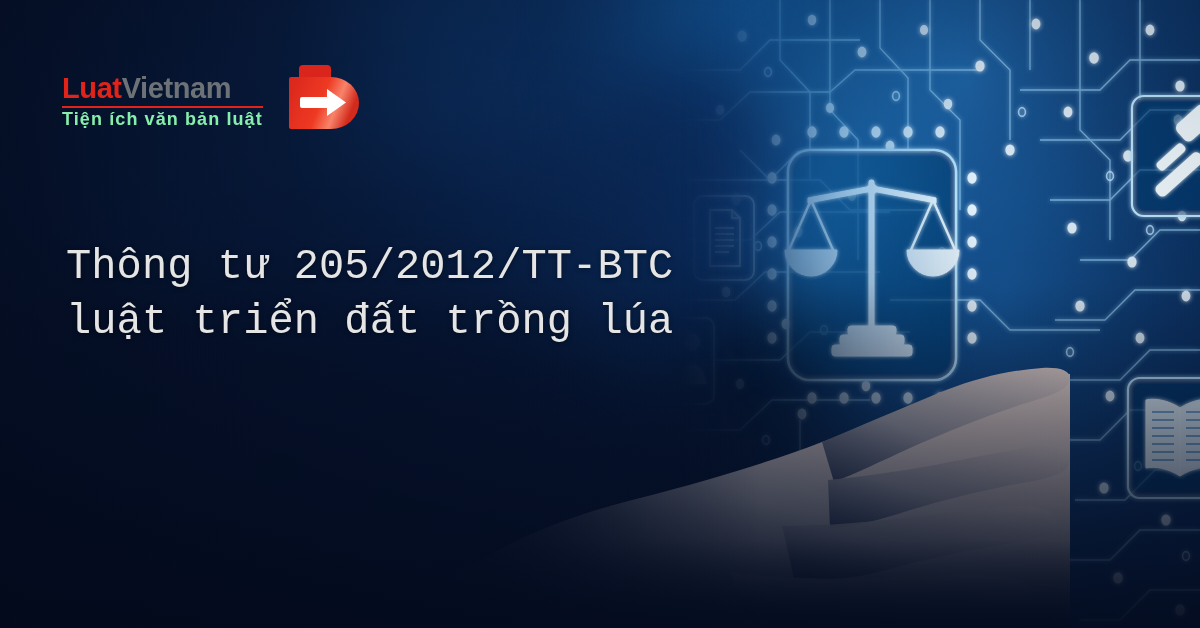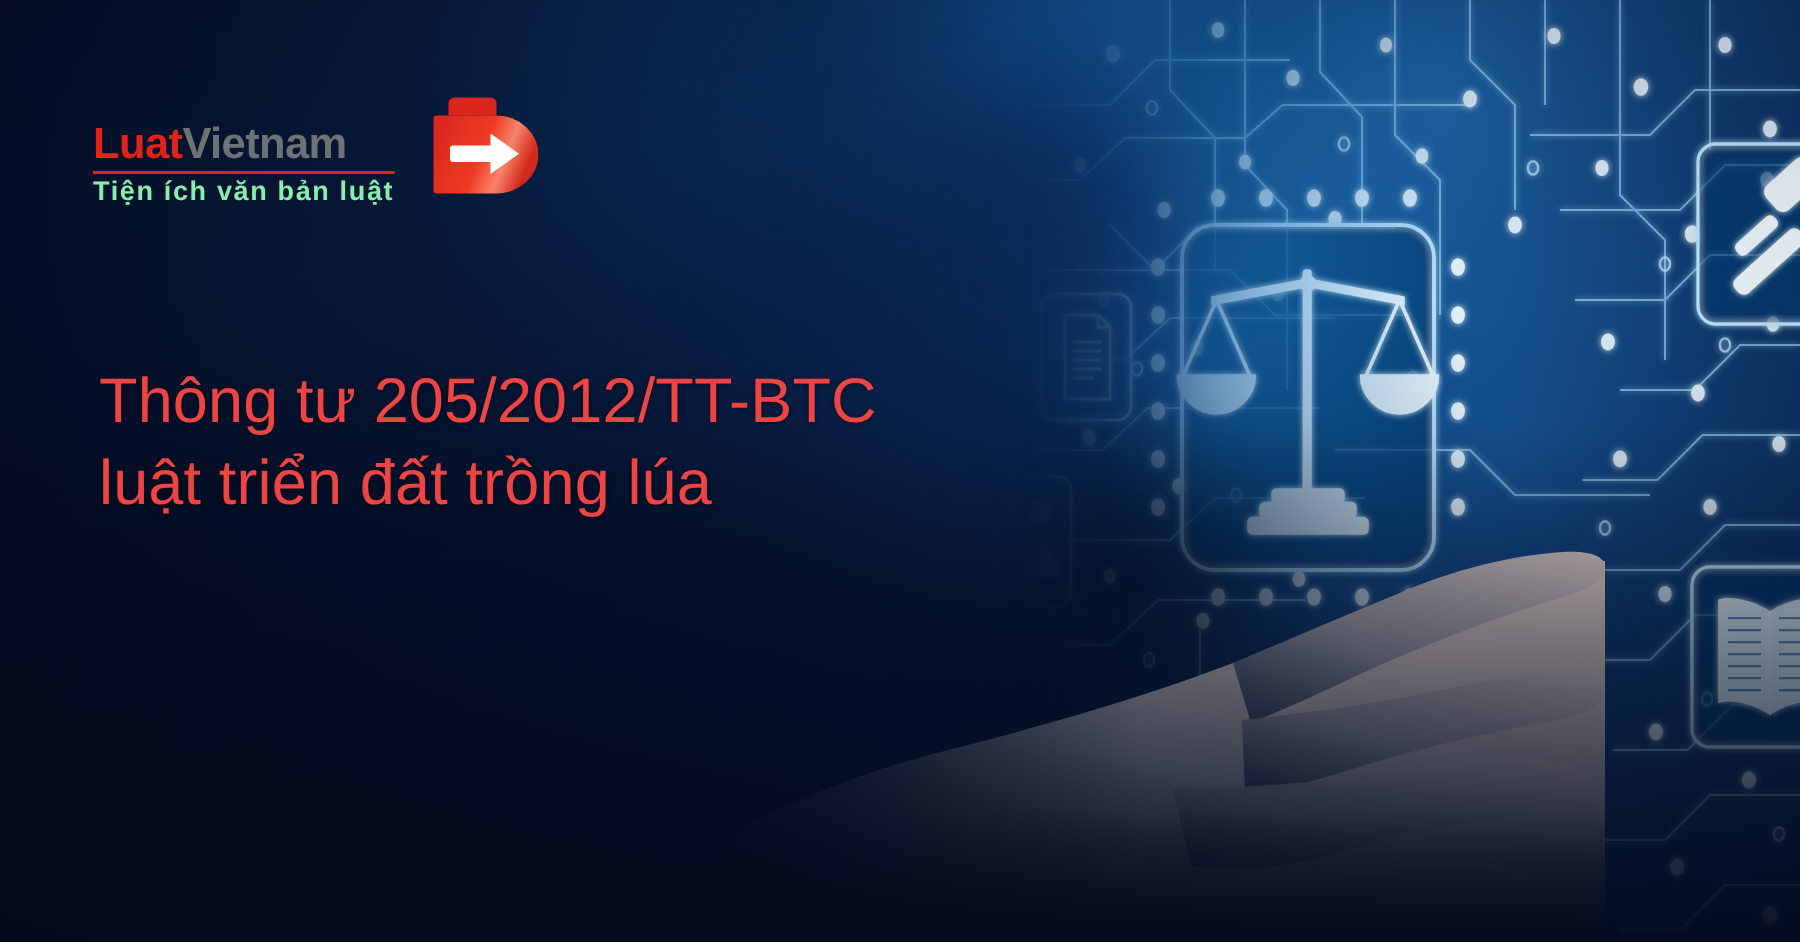--- a/index.html
+++ b/index.html
@@ -69,21 +69,21 @@
     -webkit-mask-image: linear-gradient(to left, rgba(0,0,0,1) 0%, rgba(0,0,0,1) 48%, rgba(0,0,0,.75) 66%, rgba(0,0,0,.28) 84%, rgba(0,0,0,0) 100%);
             mask-image: linear-gradient(to left, rgba(0,0,0,1) 0%, rgba(0,0,0,1) 48%, rgba(0,0,0,.75) 66%, rgba(0,0,0,.28) 84%, rgba(0,0,0,0) 100%);
   }
   .hand svg { display:block; width:100%; height:100%; }
 
   
   .logo {
     position: absolute;
     left: 62px; top: 62px;
     display: flex;
-    align-items: flex-end;
+    align-items: center;
     gap: 18px;
   }
   .logo-text-block { position: relative; padding-top: 4px; }
   .logo-wordmark {
     font-size: 29px;
     font-weight: bold;
     letter-spacing: -.4px;
     line-height: 1;
     white-space: nowrap;
   }
@@ -103,26 +103,27 @@
     white-space: nowrap;
     line-height: 1;
   }
   .logo-mark { margin-left: 6px; margin-top: 1px; }
 
   
   .headline {
     position: absolute;
     left: 66px; top: 240px;
     width: 640px;
-    color: #ef4444;
+    color: #e5e5e5;
     font-size: 42px;
     line-height: 1.30;
     font-weight: normal;
     letter-spacing: .1px;
     text-shadow: 0 1px 5px rgba(0,0,0,.45);
+    font-family: Liberation Mono, monospace;
   }
   .headline div { white-space: nowrap; }
 </style>
 </head>
 <body>
 
 <div id="banner">
 
   <div class="bg-base"></div>
   <div class="bokeh bokeh-a"></div>

